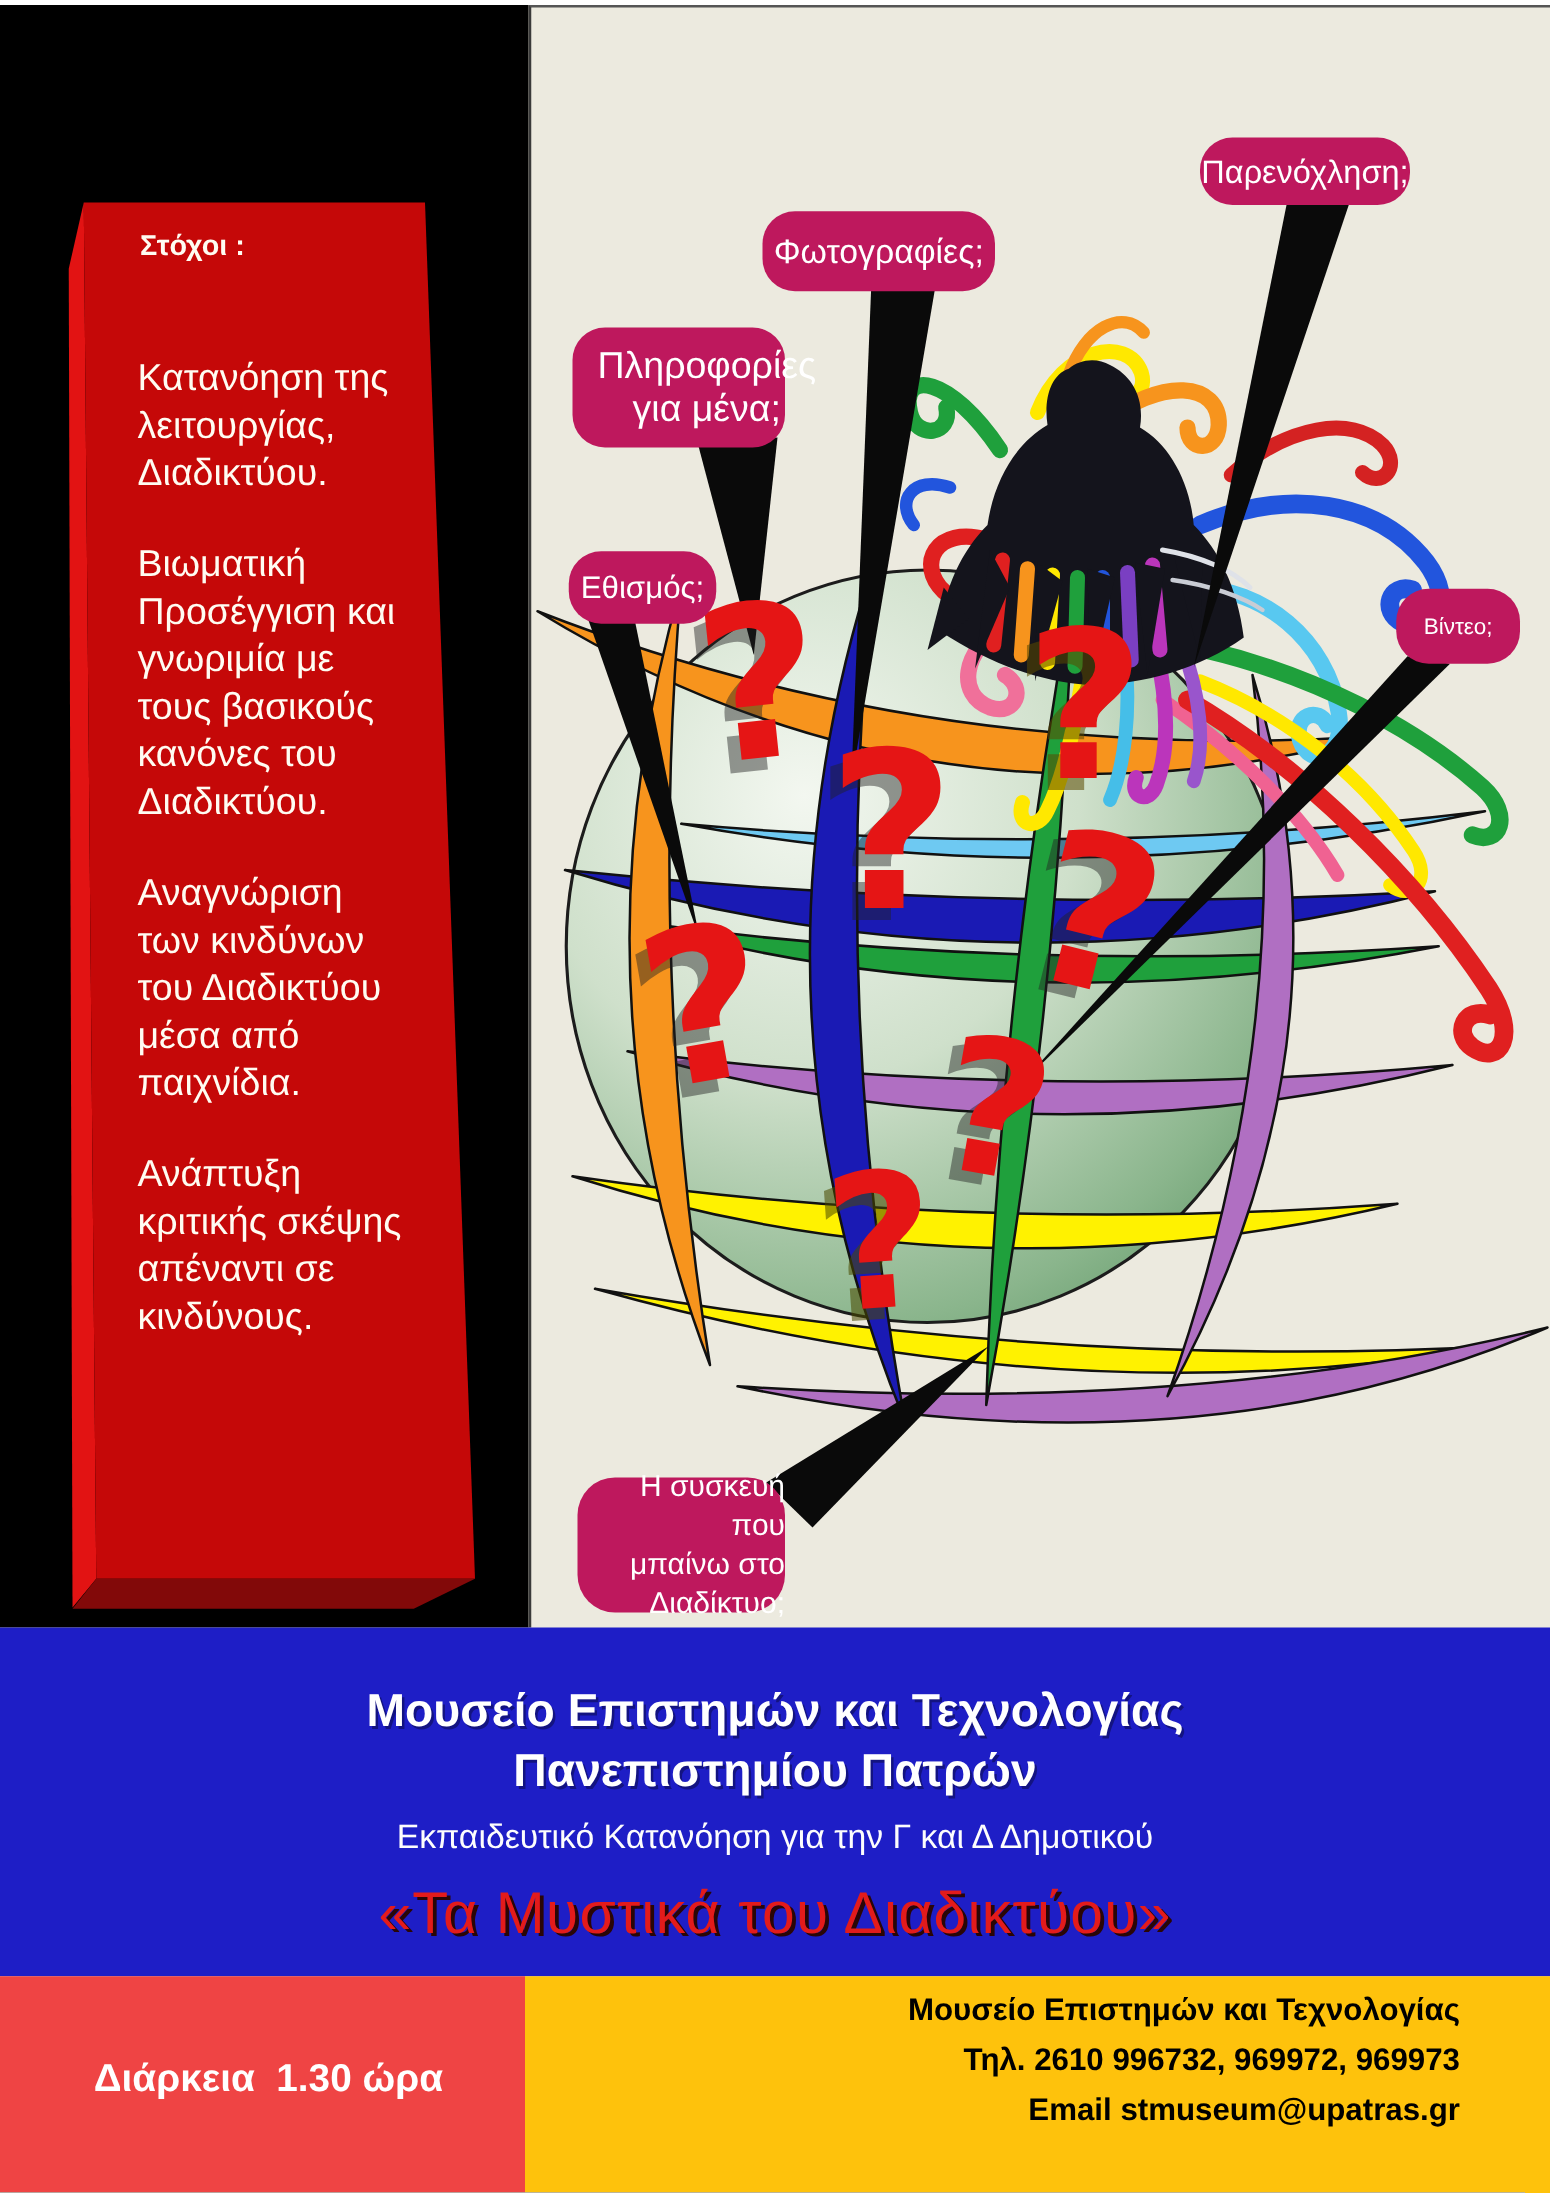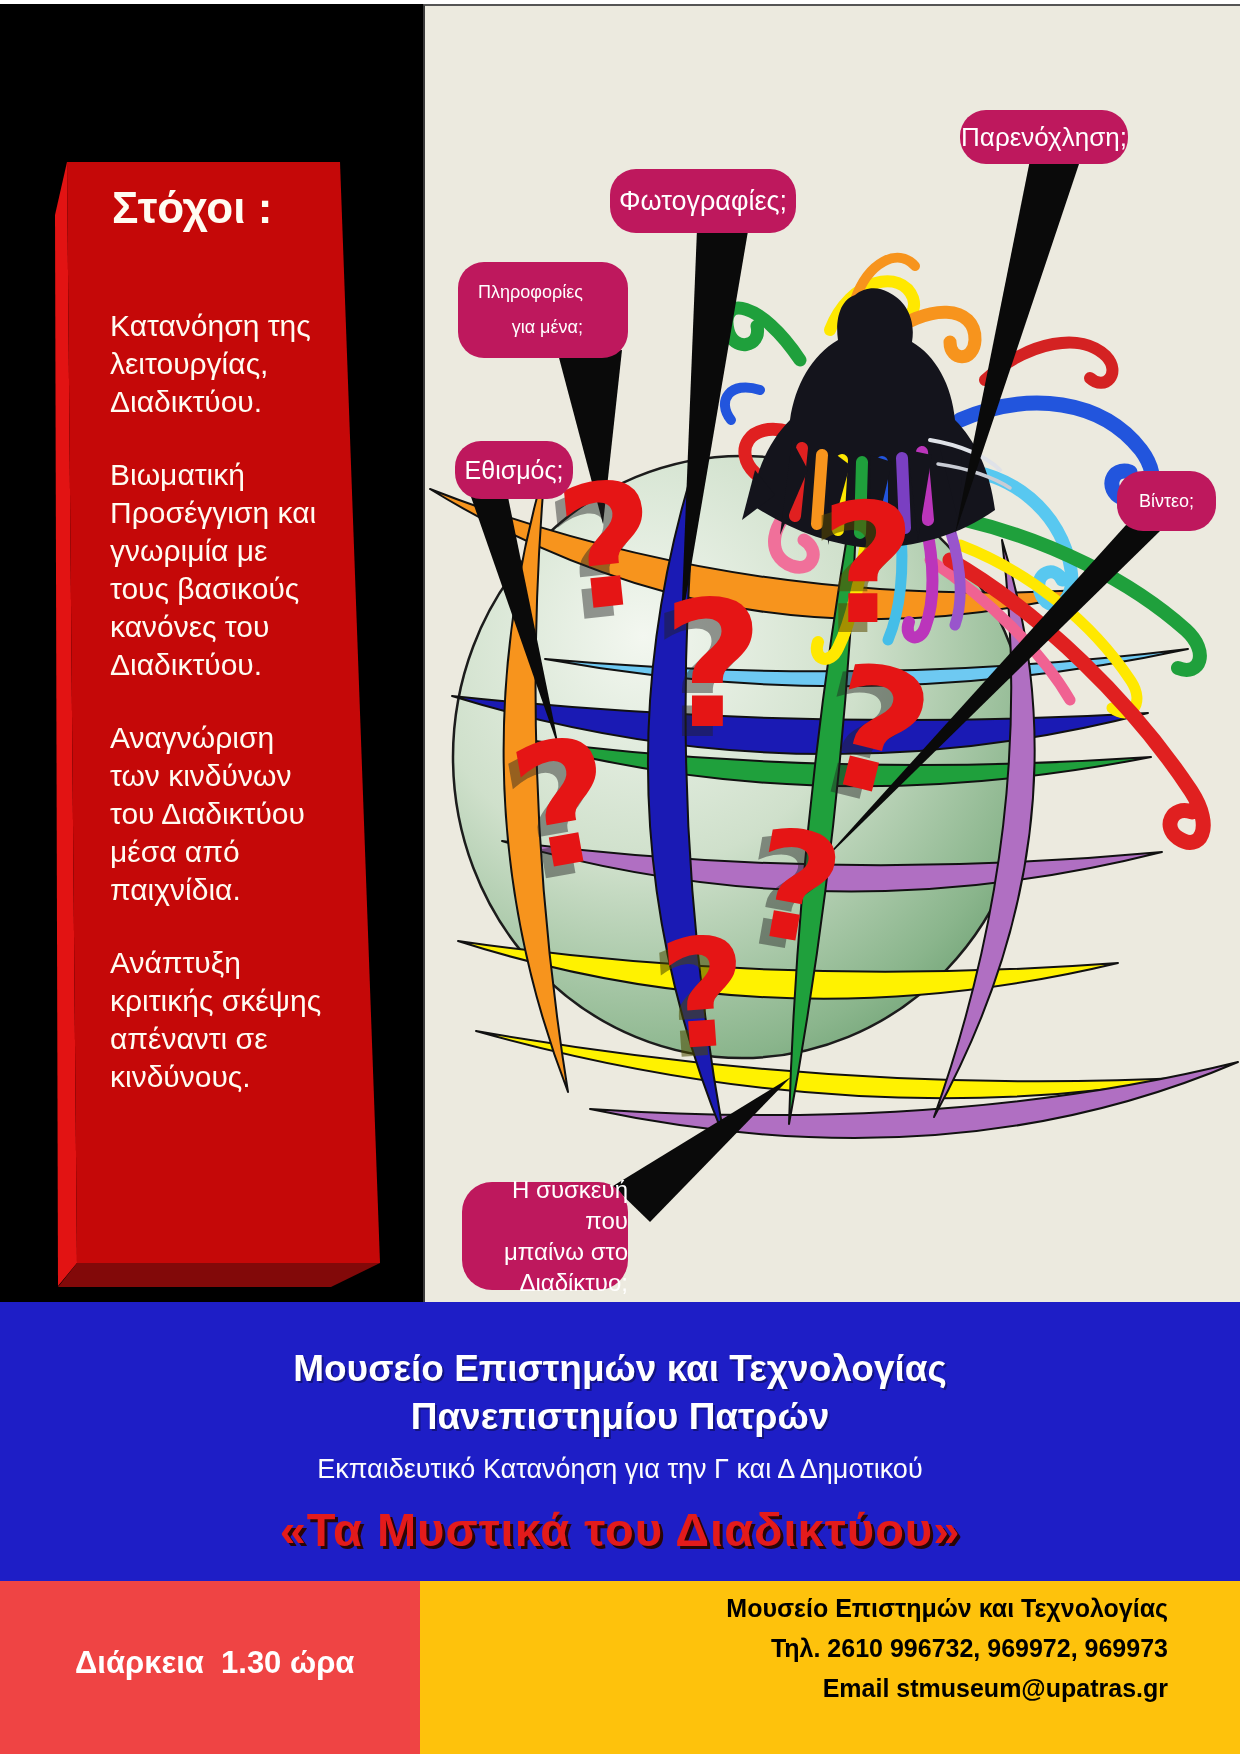--- a/index.html
+++ b/index.html
@@ -6,45 +6,45 @@
   .page{position:relative;width:1240px;height:1754px;background:#eceadf;overflow:hidden;
         font-family:"Liberation Sans",sans-serif;}
   .topbar{position:absolute;left:0;top:0;width:1240px;height:4px;background:#ffffff;z-index:6;}
   .leftcol{position:absolute;left:0;top:4px;width:423px;height:1298px;background:#000;z-index:1;}
   .canvas{position:absolute;left:423px;top:4px;width:817px;height:1298px;background:#eceadf;
           border-top:2px solid #555;border-left:2px solid #3a3a3a;box-sizing:border-box;z-index:1;}
   .art{position:absolute;left:0;top:0;width:1240px;height:1754px;z-index:2;}
 
   
   .goals{position:absolute;left:110px;top:183px;width:234px;z-index:3;color:#fffcf2;}
-  .goals-title{font-size:44px;font-weight:bold;margin:0 0 74px 2px;}
+  .goals-title{font-size:23px;font-weight:bold;margin:0 0 74px 2px;}
   .goal-p{font-size:30px;line-height:38px;white-space:pre-line;margin:0 0 35px 0;}
 
   
   .callout{position:absolute;background:#be185d;color:#fff;border-radius:26px;z-index:5;
            display:flex;align-items:center;justify-content:center;box-sizing:border-box;}
-  .co-info{left:458px;top:262px;width:170px;height:96px;font-size:18px;line-height:35px;
-           justify-content:flex-start;padding-left:20px;white-space:pre-line;text-align:right;}
+  .co-info{left:458px;top:262px;width:170px;height:96px;font-size:30px;line-height:35px;
+           justify-content:flex-start;padding-left:20px;white-space:pre-line;text-align:center;}
   .co-addiction{left:455px;top:441px;width:118px;height:58px;font-size:25px;}
   .co-photos{left:610px;top:169px;width:186px;height:64px;font-size:27px;}
   .co-harass{left:960px;top:110px;width:168px;height:54px;font-size:26px;}
   .co-video{left:1117px;top:471px;width:99px;height:60px;font-size:18px;}
   .co-device{left:462px;top:1182px;width:166px;height:108px;font-size:24px;line-height:31px;
              justify-content:flex-start;padding-left:19px;white-space:pre-line;text-align:right;
              border-radius:30px;}
 
   
   .band{position:absolute;left:0;top:1302px;width:1240px;height:279px;background:#1e1ec6;z-index:2;}
   .band-l1,.band-l2{position:absolute;left:0;width:1240px;text-align:center;color:#fff;
         font-size:37px;font-weight:bold;text-shadow:2px 2px 0 rgba(0,0,0,0.35);}
   .band-l1{top:46px;}
   .band-l2{top:94px;}
   .band-l3{position:absolute;left:0;top:152px;width:1240px;text-align:center;color:#fdfdfd;font-size:27px;}
   .band-title{position:absolute;left:0;top:200px;width:1240px;text-align:center;color:#e31b1b;
-        font-size:47px;font-weight:bold;letter-spacing:1px;text-shadow:3px 3px 0 #2a0606;}
+        font-size:47px;font-weight:normal;letter-spacing:1px;text-shadow:3px 3px 0 #2a0606;}
 
   
   .footer-black{position:absolute;left:0;top:1581px;width:420px;height:173px;background:#ef4444;z-index:2;}
   .duration{position:absolute;left:75px;top:64px;color:#fff;font-size:31px;font-weight:bold;white-space:pre;}
   .footer-orange{position:absolute;left:420px;top:1581px;width:820px;height:173px;background:#fec20c;z-index:2;}
   .contact{position:absolute;right:72px;top:7px;text-align:right;color:#000;font-size:25px;
            font-weight:bold;line-height:40px;}
 
   
   .qm{font-family:"DejaVu Sans",sans-serif;font-weight:bold;text-anchor:middle;}

